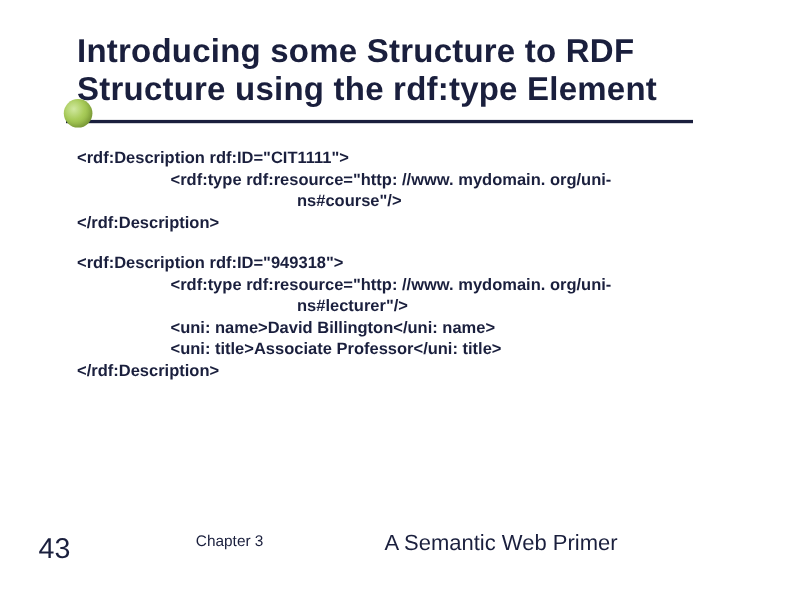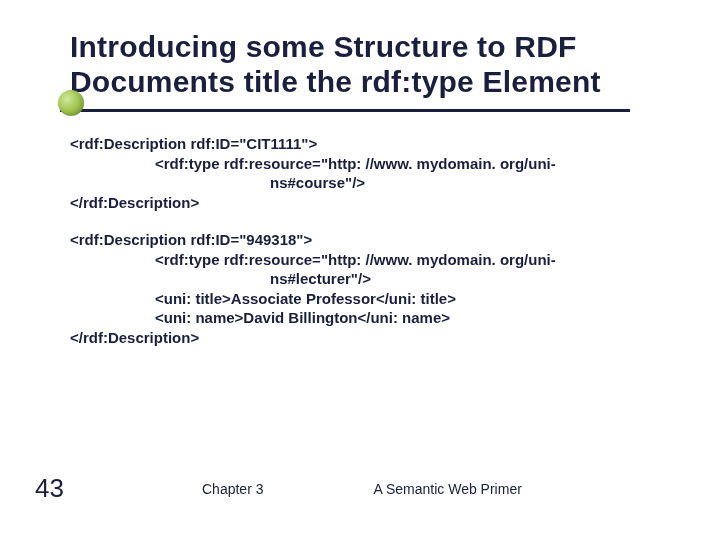--- a/index.html
+++ b/index.html
@@ -48,69 +48,69 @@
     color: #1a1f3d;
     line-height: 1.3;
     margin-bottom: 18px;
     font-family: Arial, Helvetica, sans-serif;
   }
   .code-line { white-space: pre; }
   .indent1 { padding-left: 85px; }
   .indent2 { padding-left: 200px; }
   .footer {
     position: absolute;
-    bottom: 36px;
+    bottom: 26px;
     left: 0;
     width: 100%;
     display: flex;
-    align-items: center;
+    align-items: flex-start;
   }
   .slide-num {
     font-size: 26px;
     color: #1a1f3d;
     font-weight: normal;
     margin-left: 35px;
     width: 60px;
   }
   .footer-center {
     font-size: 14px;
     color: #1a1f3d;
-    margin-left: 107px;
+    margin-left: 83px;
   }
   .footer-right {
-    font-size: 14px;
+    font-size: 20px;
     color: #1a1f3d;
     margin-left: 110px;
   }
 </style>
 </head>
 <body>
 
 <div class="slide">
   <div class="bullet-dot"></div>
 
   <h1 class="title">
     <span>Introducing some Structure to RDF</span><br>
-    <span>Documents title the rdf:type Element</span>
+    <span>Structure using the rdf:type Element</span>
   </h1>
   <div class="underline"></div>
 
   <div class="code-block">
     <div class="code-line">&lt;rdf:Description rdf:ID="CIT1111"&gt;</div>
     <div class="code-line indent1">&lt;rdf:type rdf:resource="http: //www. mydomain. org/uni-</div>
     <div class="code-line indent2">ns#course"/&gt;</div>
     <div class="code-line">&lt;/rdf:Description&gt;</div>
   </div>
 
   <div class="code-block">
     <div class="code-line">&lt;rdf:Description rdf:ID="949318"&gt;</div>
     <div class="code-line indent1">&lt;rdf:type rdf:resource="http: //www. mydomain. org/uni-</div>
     <div class="code-line indent2">ns#lecturer"/&gt;</div>
+    <div class="code-line indent1">&lt;uni: name&gt;David Billington&lt;/uni: name&gt;</div>
     <div class="code-line indent1">&lt;uni: title&gt;Associate Professor&lt;/uni: title&gt;</div>
-    <div class="code-line indent1">&lt;uni: name&gt;David Billington&lt;/uni: name&gt;</div>
     <div class="code-line">&lt;/rdf:Description&gt;</div>
   </div>
 
   <div class="footer">
     <div class="slide-num">43</div>
     <div class="footer-center">Chapter 3</div>
     <div class="footer-right">A Semantic Web Primer</div>
   </div>
 </div>
 

